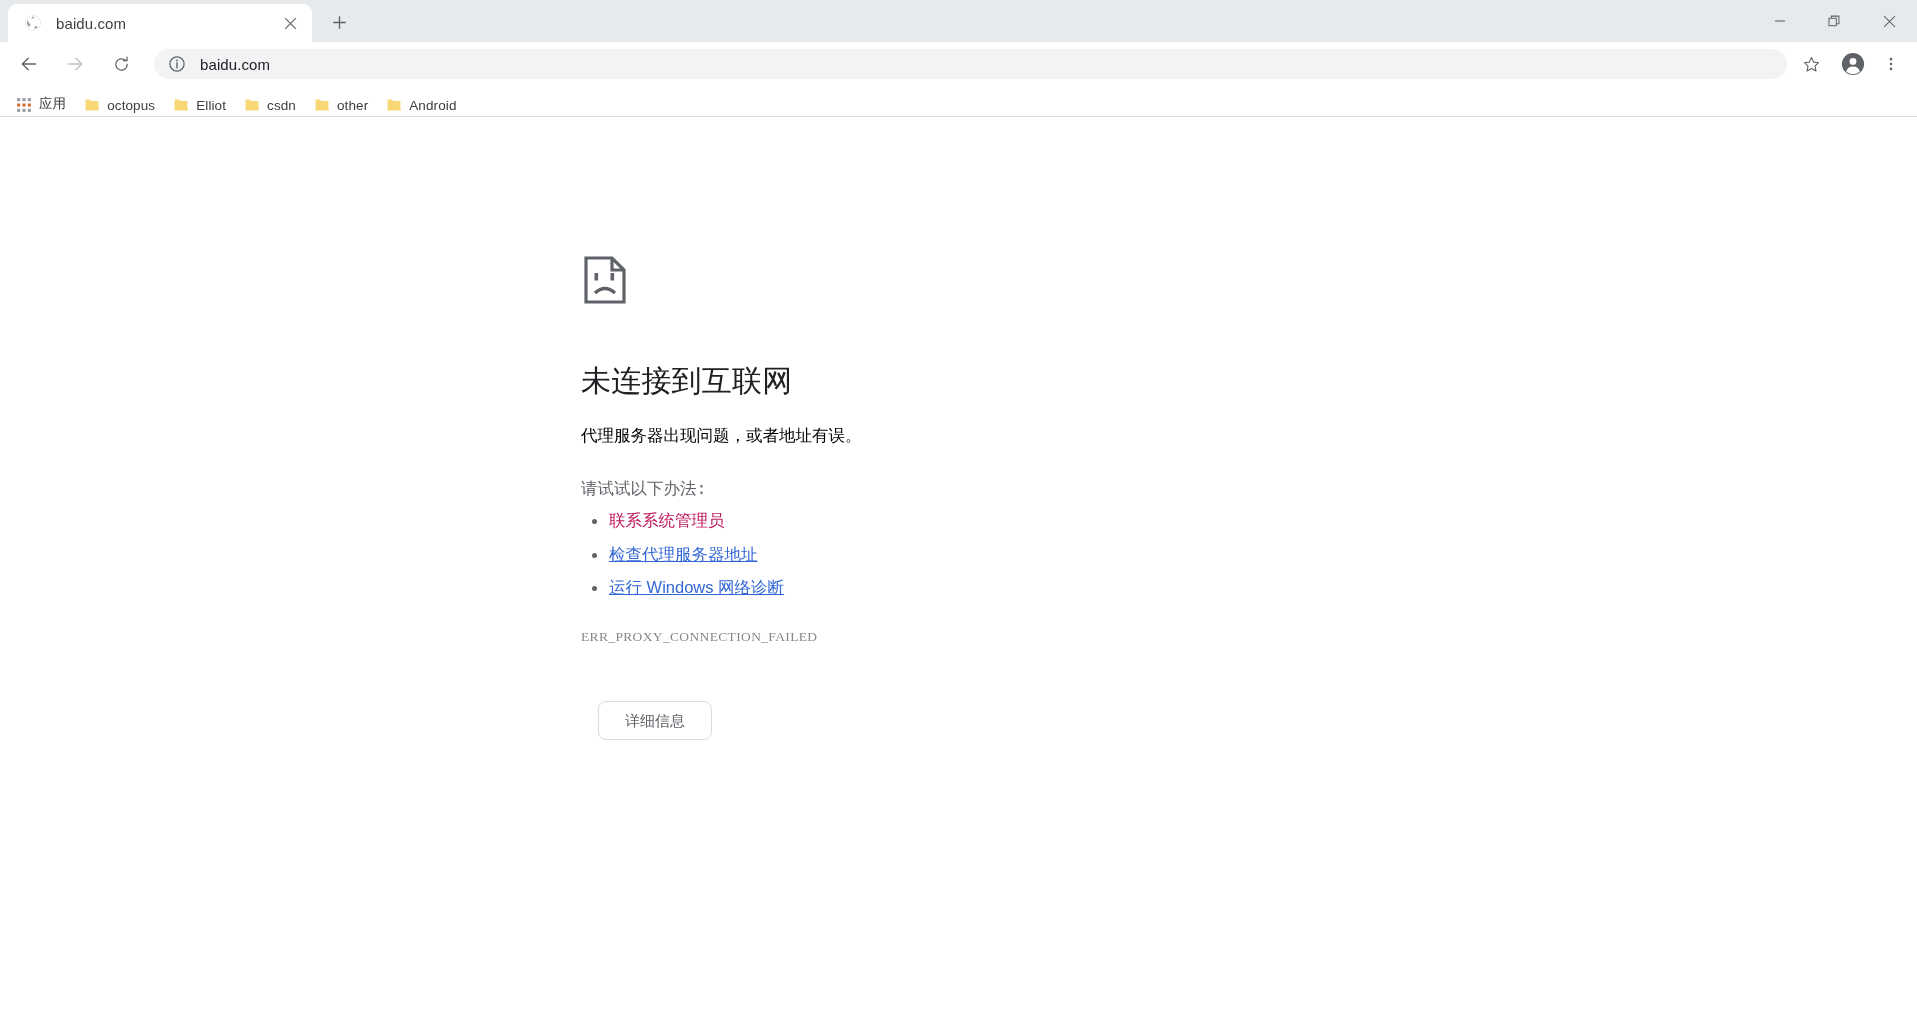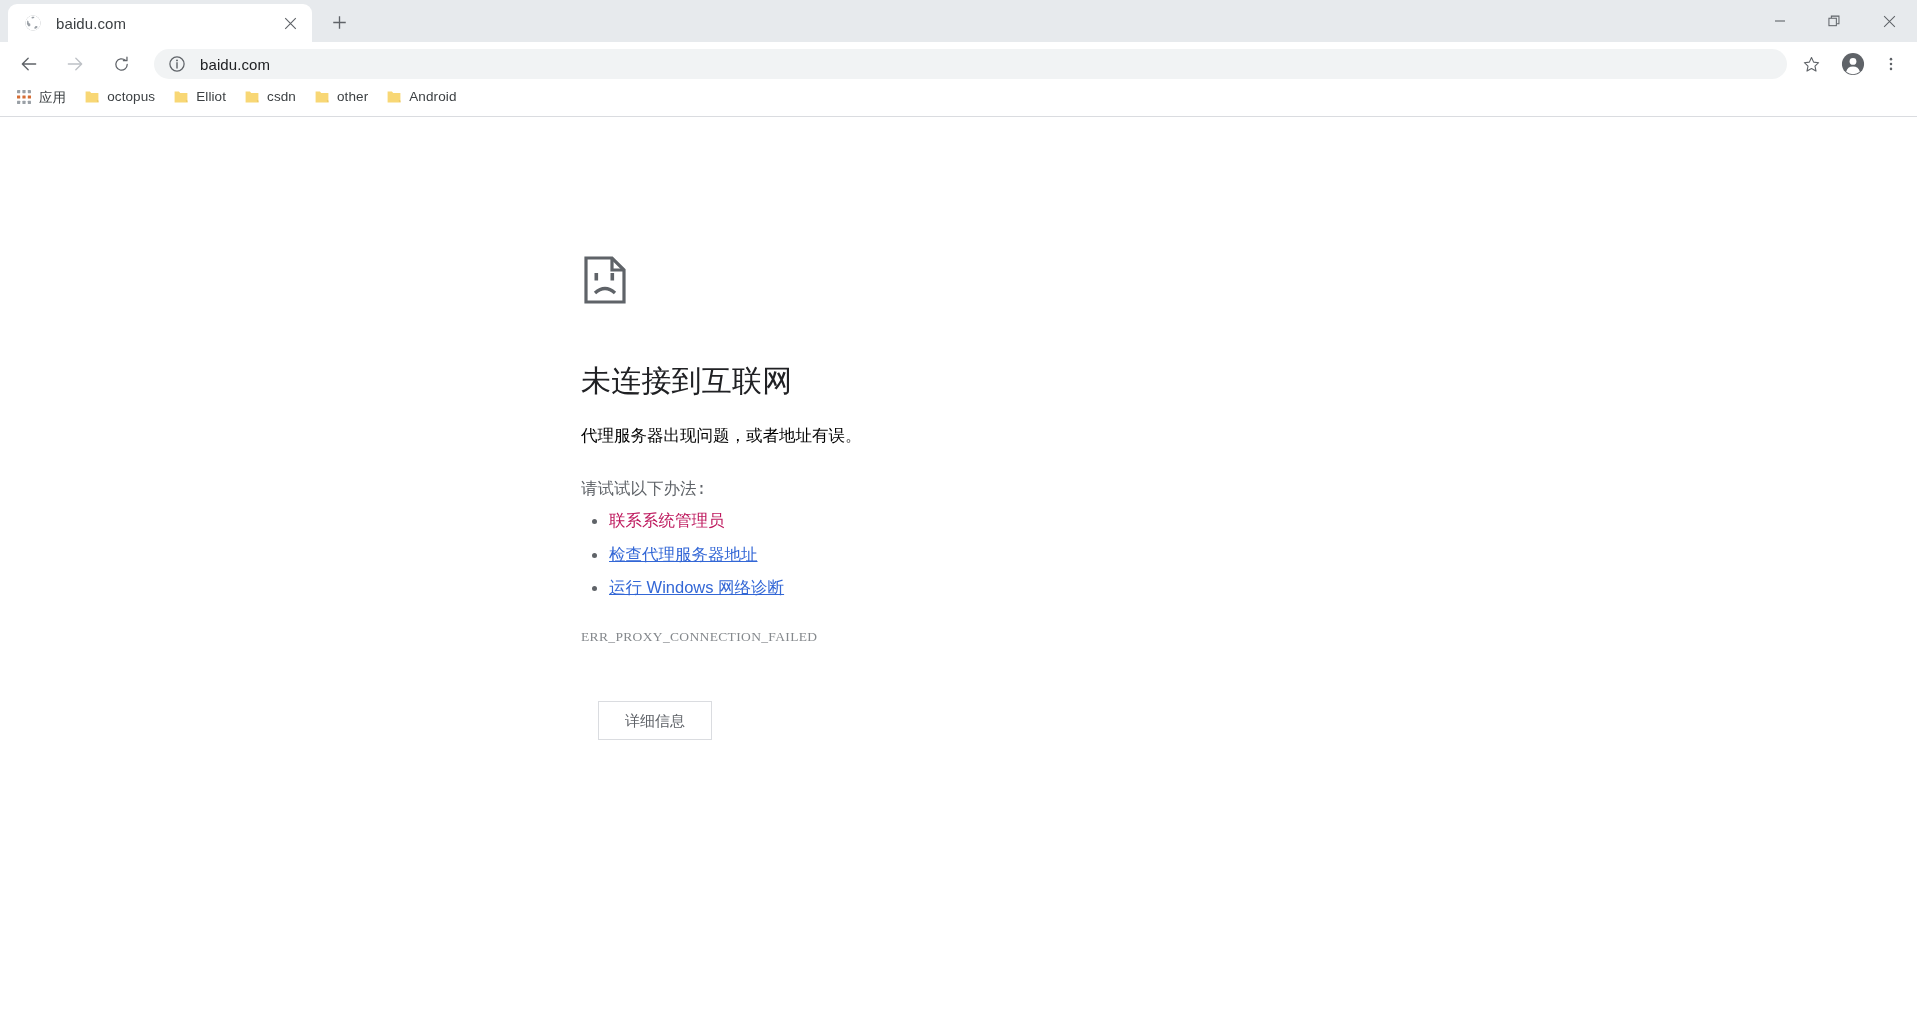--- a/index.html
+++ b/index.html
@@ -165,21 +165,21 @@
     height: 31px;
     background: #ffffff;
     display: flex;
     align-items: center;
     padding-left: 8px;
     box-sizing: border-box;
     border-bottom: 1px solid #dadce0;
   }
   .bm-item {
     display: flex;
-    align-items: flex-start;
+    align-items: flex-end;
     height: 24px;
     padding: 0 8px;
     border-radius: 4px;
     margin-right: 2px;
   }
   .bm-icon {
     width: 16px;
     height: 16px;
     flex: 0 0 16px;
     margin-right: 7px;
@@ -267,21 +267,21 @@
     letter-spacing: 0.35px;
     margin: 0 0 56px 0;
     font-family: Liberation Serif, serif;
   }
   .err-button {
     display: inline-block;
     font-size: 15px;
     color: #5f6368;
     background: #ffffff;
     border: 1px solid #dadce0;
-    border-radius: 0;
+    border-radius: 8px;
     padding: 11px 26px;
     line-height: 1;
     cursor: pointer;
     margin-left: 17px;
     font-family: inherit;
   }
 </style>
 </head>
 <body>
 

